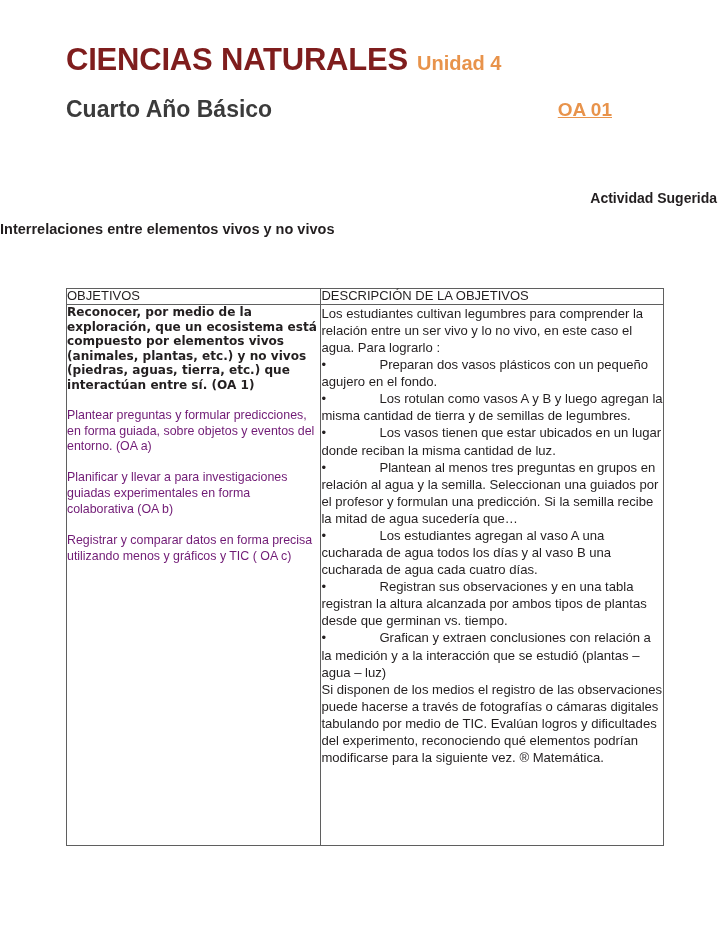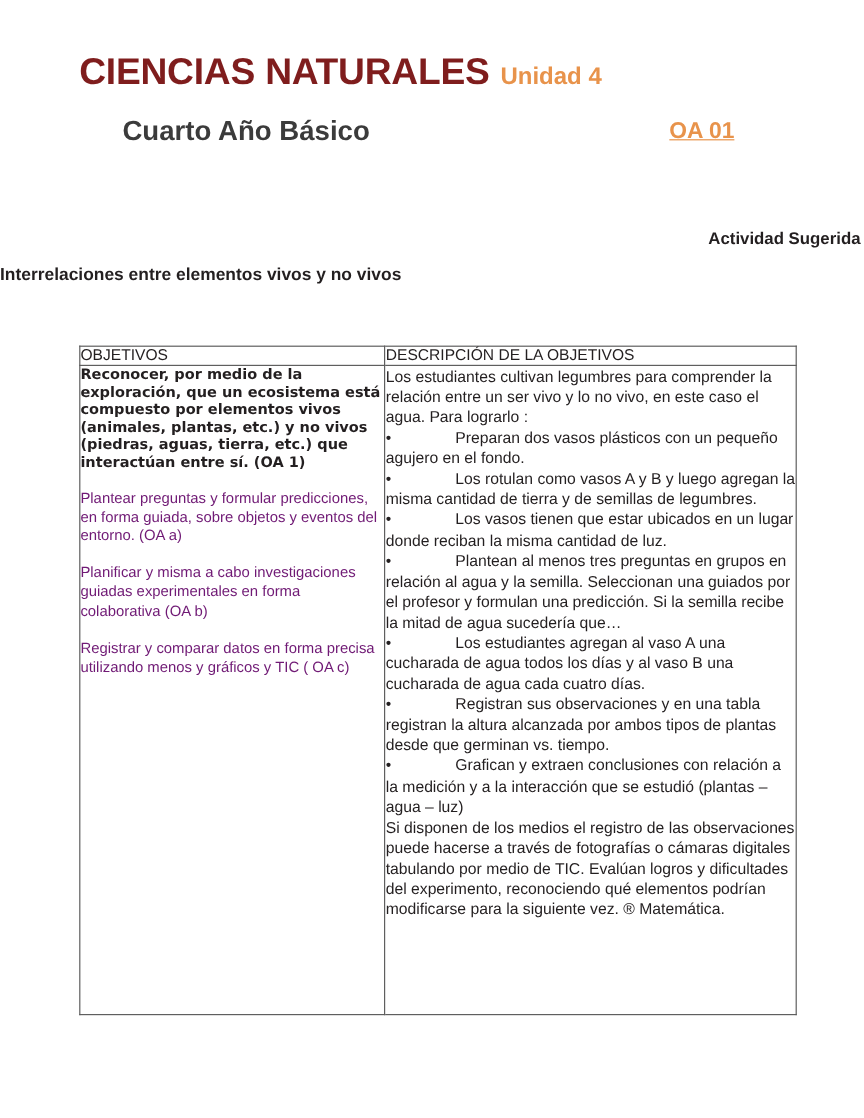--- a/index.html
+++ b/index.html
@@ -51,21 +51,20 @@
     position: absolute;
     left: 66px;
     top: 98px;
     width: 590px;
     line-height: 1;
   }
   .hdr-grade {
     font-size: 23px;
     font-weight: bold;
     color: #3b3b3b;
-    margin-left: 36px;
   }
   .hdr-oa {
     position: absolute;
     right: 44px;
     top: 2px;
     font-size: 19px;
     font-weight: bold;
     color: #E8934B;
     text-decoration: underline;
   }
@@ -180,21 +179,21 @@
       <tr>
         <th class="th-cell">OBJETIVOS</th>
         <th class="th-cell">DESCRIPCIÓN DE LA OBJETIVOS</th>
       </tr>
     </thead>
     <tbody>
       <tr>
         <td class="cell-left">
           <p class="obj-bold">Reconocer, por medio de la exploración, que un ecosistema está compuesto por elementos vivos (animales, plantas, etc.) y no vivos (piedras, aguas, tierra, etc.) que interactúan entre sí. (OA 1)</p>
           <p class="obj-p">Plantear preguntas y formular predicciones, en forma guiada, sobre objetos y eventos del entorno. (OA a)</p>
-          <p class="obj-p">Planificar y misma a cabo investigaciones guiadas experimentales en forma colaborativa (OA b)</p>
+          <p class="obj-p">Planificar y llevar a para investigaciones guiadas experimentales en forma colaborativa (OA b)</p>
           <p class="obj-p">Registrar y comparar datos en forma precisa utilizando menos y gráficos y TIC ( OA c)</p>
         </td>
         <td class="cell-right">
           <div class="desc">
             <span class="line">Los estudiantes cultivan legumbres para comprender la relación entre un ser vivo y lo no vivo, en este caso el agua. Para lograrlo :</span>
             <div id="bullet-list">
                 <div><span class="bullet-dot">•</span><span>Preparan dos vasos plásticos con un pequeño agujero en el fondo.</span></div>
                 <div><span class="bullet-dot">•</span><span>Los rotulan como vasos A y B y luego agregan la misma cantidad de tierra y de semillas de legumbres.</span></div>
                 <div><span class="bullet-dot">•</span><span>Los vasos tienen que estar ubicados en un lugar donde reciban la misma cantidad de luz.</span></div>
                 <div><span class="bullet-dot">•</span><span>Plantean al menos tres preguntas en grupos en relación al agua y la semilla. Seleccionan una guiados por el profesor y formulan una predicción. Si la semilla recibe la mitad de agua sucedería que…</span></div>

